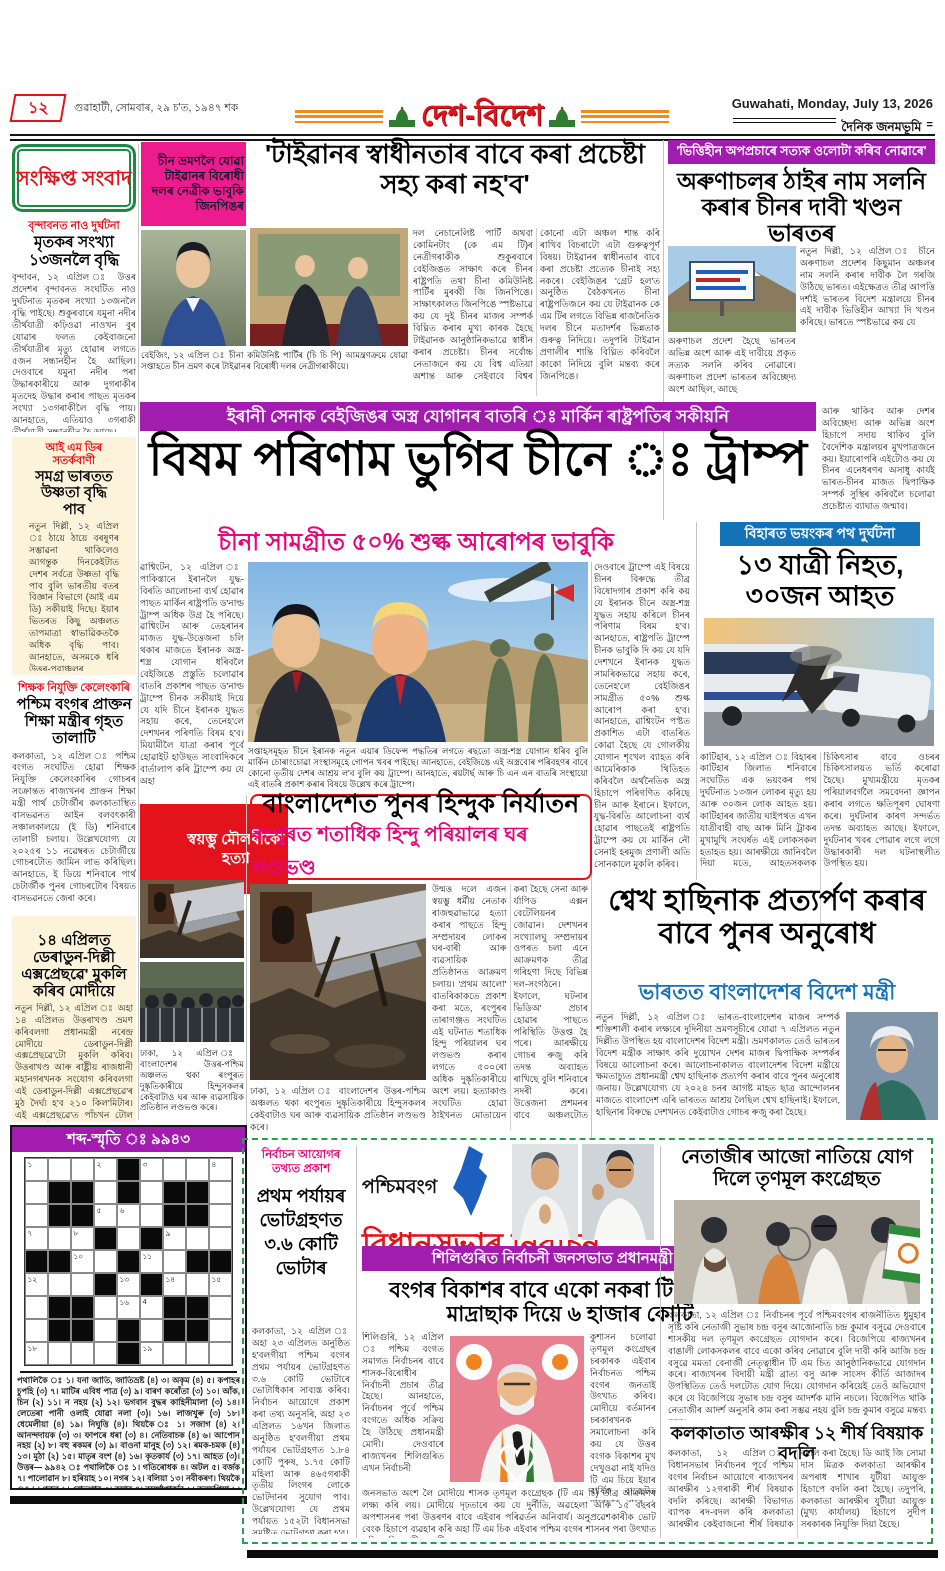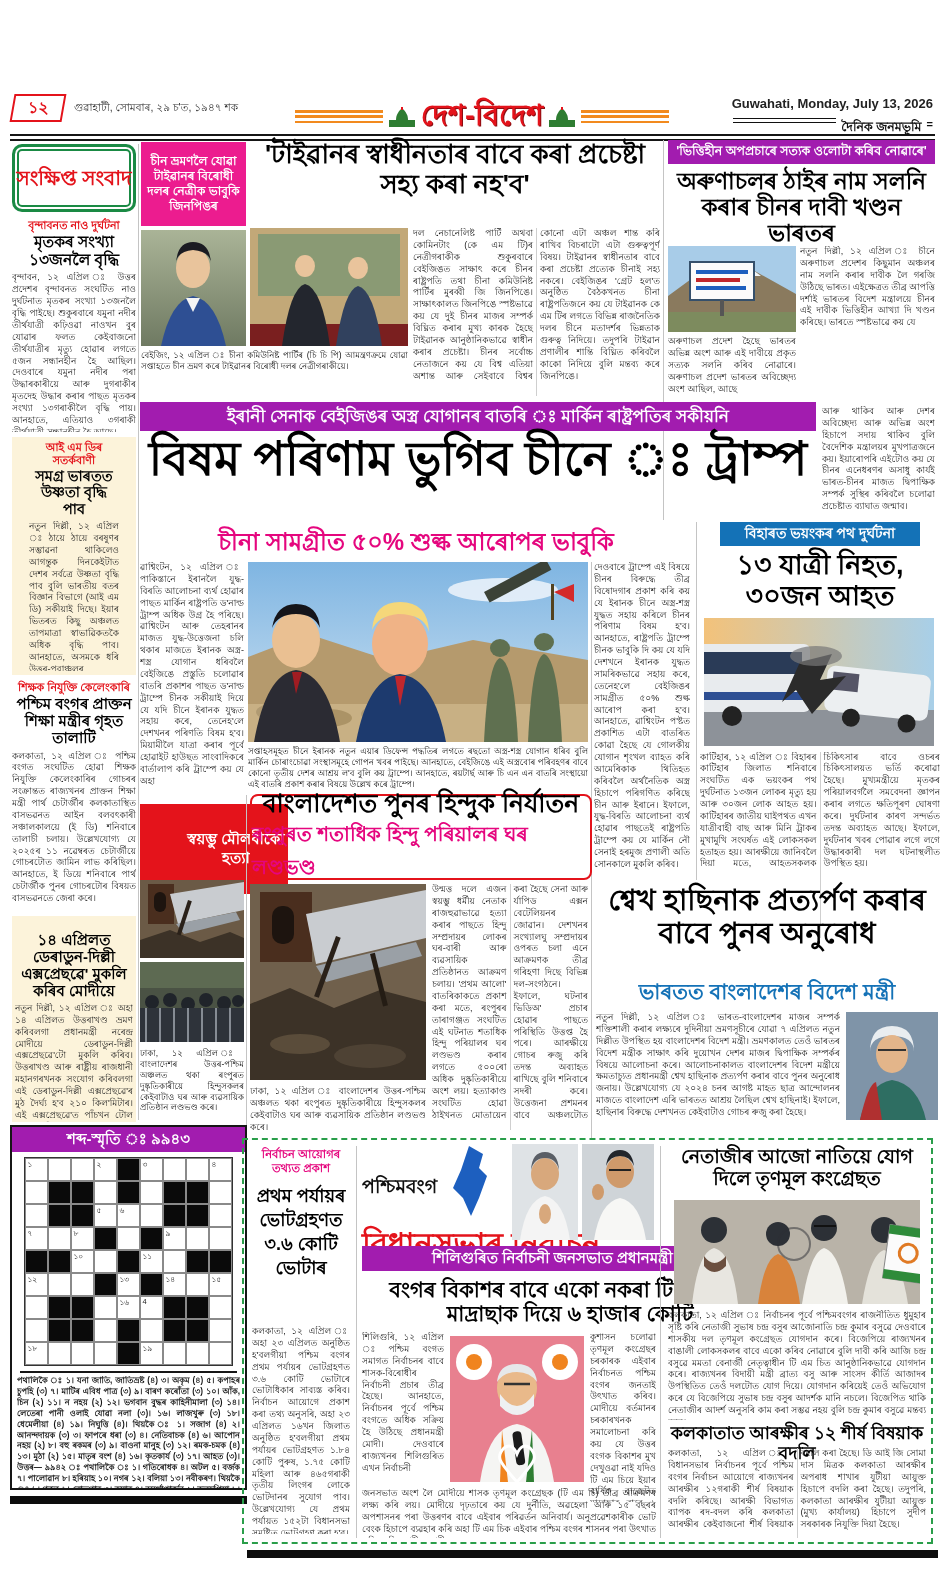--- a/index.html
+++ b/index.html
@@ -88,22 +88,22 @@
       <div class="txt" style="height:158px;">কলকাতা, ১২ এপ্ৰিল ঃ পশ্চিম বংগত সংঘটিত হোৱা শিক্ষক নিযুক্তি কেলেংকাৰিৰ গোচৰৰ সংক্ৰান্তত ৰাজ্যখনৰ প্ৰাক্তন শিক্ষা মন্ত্ৰী পাৰ্থ চেটাৰ্জীৰ কলকাতাস্থিত বাসভৱনত আইন বলবৎকাৰী সঞ্চালকালয়ে (ই ডি) শনিবাৰে তালাচী চলায়। উল্লেখযোগ্য যে ২০২৫ৰ ১১ নৱেম্বৰত চেটাৰ্জীয়ে গোচৰটোত জামিন লাভ কৰিছিল। আনহাতে, ই ডিয়ে শনিবাৰে পাৰ্থ চেটাৰ্জীক পুনৰ গোচৰটোৰ বিষয়ত বাসভৱনতে জেৰা কৰে।</div>
     </div>
 
     <div class="cream" style="padding:15px 3px;margin-top:7px;">
       <div class="hl" style="font-size:15px;margin:0 0 4px;">১৪ এপ্ৰিলত ডেৰাডুন-দিল্লী এক্সপ্ৰেছৱে' মুকলি কৰিব মোদীয়ে</div>
       <div class="txt" style="height:138px;">নতুন দিল্লী, ১২ এপ্ৰিল ঃ অহা ১৪ এপ্ৰিলত উত্তৰাখণ্ড ভ্ৰমণ কৰিবলগা প্ৰধানমন্ত্ৰী নৰেন্দ্ৰ মোদীয়ে ডেৰাডুন-দিল্লী এক্সপ্ৰেছৱে'টো মুকলি কৰিব। উত্তৰাখণ্ড আৰু ৰাষ্ট্ৰীয় ৰাজধানী মহানগৰখনক সংযোগ কৰিবলগা এই ডেৰাডুন-দিল্লী এক্সপ্ৰেছৱে'ৰ মুঠ দৈৰ্ঘ্য হ'ব ২১০ কিল'মিটাৰ। এই এক্সপ্ৰেছৱে'ত পাঁচখন টোল প্লাজা থাকিব।</div>
     </div>
   </div>
   <div class="abs vr" style="left:138px;top:144px;height:976px;"></div>
 
-  <div class="abs" style="left:141px;top:142px;width:105px;height:84px;background:#ec1c8f;color:#ffffff;
-       font-weight:bold;font-size:12px;line-height:1.25;text-align:center;display:flex;align-items:center;justify-content:center;padding:2px;box-sizing:border-box;">চীন ভ্ৰমণলৈ যোৱা টাইৱানৰ বিৰোধী দলৰ নেত্ৰীক ভাবুকি জিনপিঙৰ</div>
+  <div class="abs" style="left:141px;top:142px;width:105px;height:84px;background:#ec1c8f;color:#0f172a;
+       font-weight:bold;font-size:12px;line-height:1.25;text-align:right;display:flex;align-items:center;justify-content:center;padding:2px;box-sizing:border-box;">চীন ভ্ৰমণলৈ যোৱা টাইৱানৰ বিৰোধী দলৰ নেত্ৰীক ভাবুকি জিনপিঙৰ</div>
 
   <div class="photo" style="left:141px;top:230px;width:105px;height:116px;">
     <svg viewBox="0 0 105 116">
       <rect width="105" height="116" fill="#95a086"></rect>
       <rect width="105" height="116" fill="url(#g0)"></rect>
       <defs>
           <linearGradient id="g0" x1="0" y1="0" x2="0" y2="1">
             <stop offset="0" stop-color="#aab497"></stop>
             <stop offset="1" stop-color="#6f7a62"></stop>
           </linearGradient>

